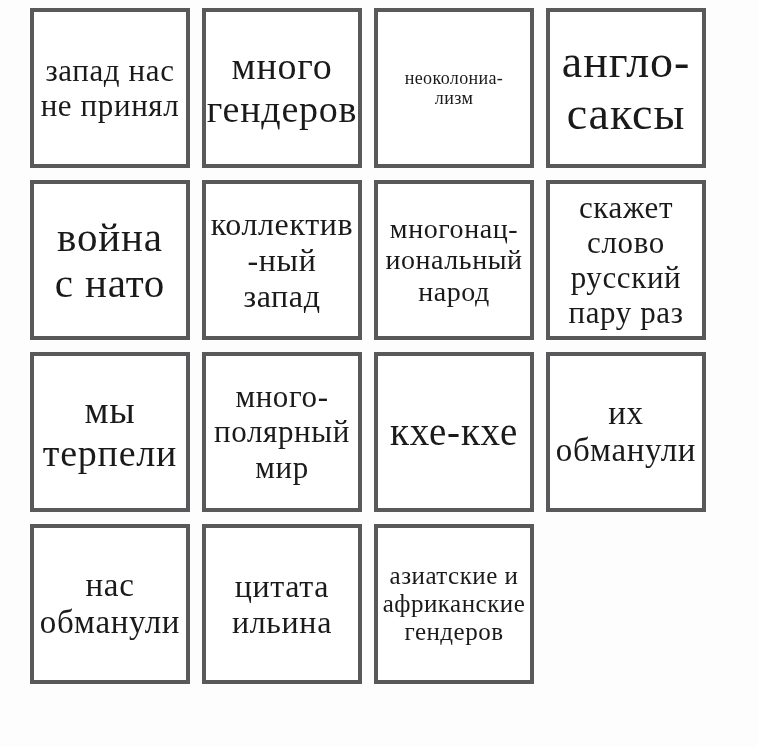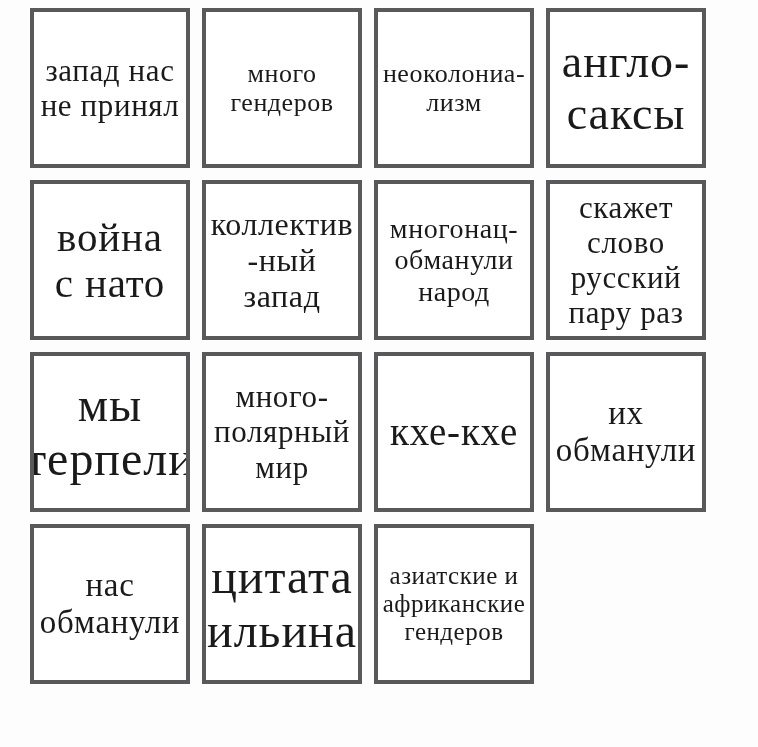--- a/index.html
+++ b/index.html
@@ -48,76 +48,76 @@
 </style>
 </head>
 <body>
 
 <div class="bingo-grid">
   <div class="cell">
       <span class="cell-text" style="font-size:31px">запад нас
 не принял</span>
     </div>
   <div class="cell">
-      <span class="cell-text" style="font-size:26px">много
+      <span class="cell-text" style="font-size:38px">много
 гендеров</span>
     </div>
   <div class="cell">
-      <span class="cell-text" style="font-size:26px">неоколониа-
+      <span class="cell-text" style="font-size:18px">неоколониа-
 лизм</span>
     </div>
   <div class="cell">
       <span class="cell-text" style="font-size:46px">англо-
 саксы</span>
     </div>
 
   <div class="cell">
       <span class="cell-text" style="font-size:41px">война
 с нато</span>
     </div>
   <div class="cell">
       <span class="cell-text" style="font-size:32px">коллектив
 -ный
 запад</span>
     </div>
   <div class="cell">
       <span class="cell-text" style="font-size:28px">многонац-
-обманули
+иональный
 народ</span>
     </div>
 
   <div class="cell">
       <span class="cell-text" style="font-size:31px">скажет
 слово
 русский
 пару раз</span>
     </div>
   <div class="cell">
-      <span class="cell-text" style="font-size:48px">мы
+      <span class="cell-text" style="font-size:38px">мы
 терпели</span>
     </div>
   <div class="cell">
       <span class="cell-text" style="font-size:31px">много-
 полярный
 мир</span>
     </div>
   <div class="cell">
       <span class="cell-text" style="font-size:39px">кхе-кхе</span>
     </div>
 
   <div class="cell">
       <span class="cell-text" style="font-size:33px">их
 обманули</span>
     </div>
   <div class="cell">
       <span class="cell-text" style="font-size:33px">нас
 обманули</span>
     </div>
   <div class="cell">
-      <span class="cell-text" style="font-size:48px">цитата
+      <span class="cell-text" style="font-size:32px">цитата
 ильина</span>
     </div>
   <div class="cell">
       <span class="cell-text" style="font-size:25px">азиатские и
 африканские
 гендеров</span>
     </div>
 </div>
 
 </body></html>

